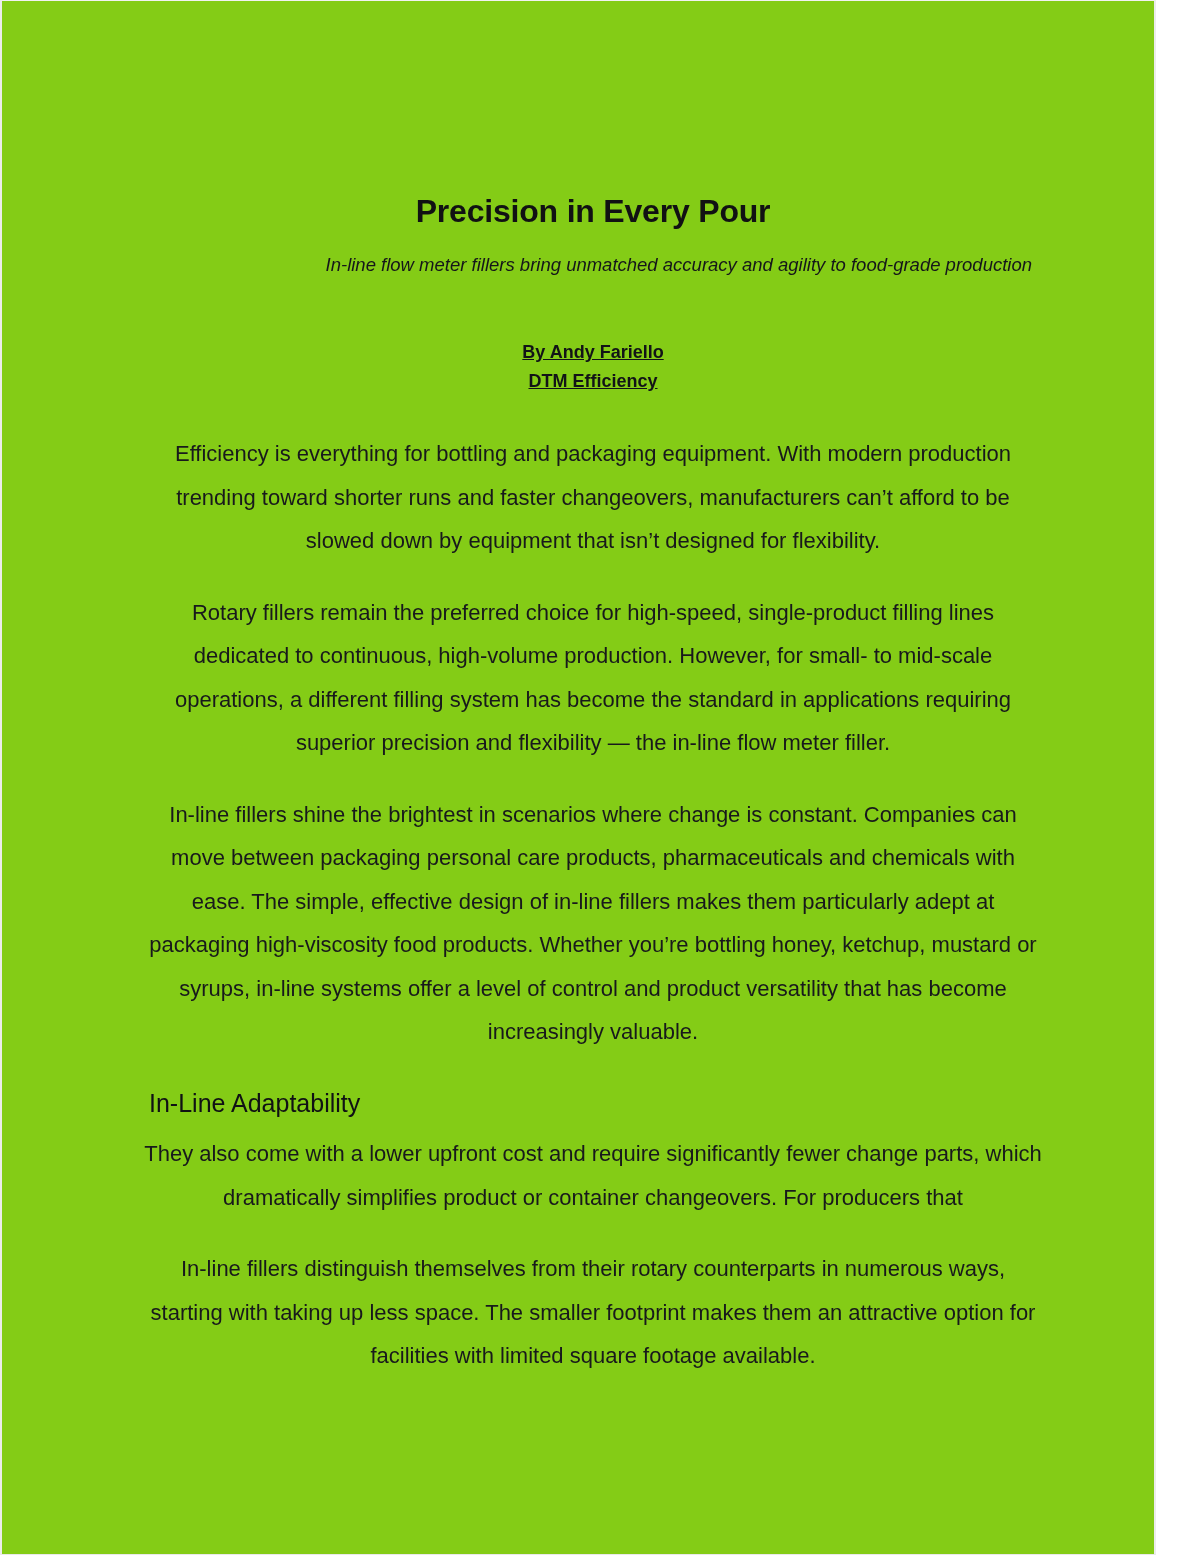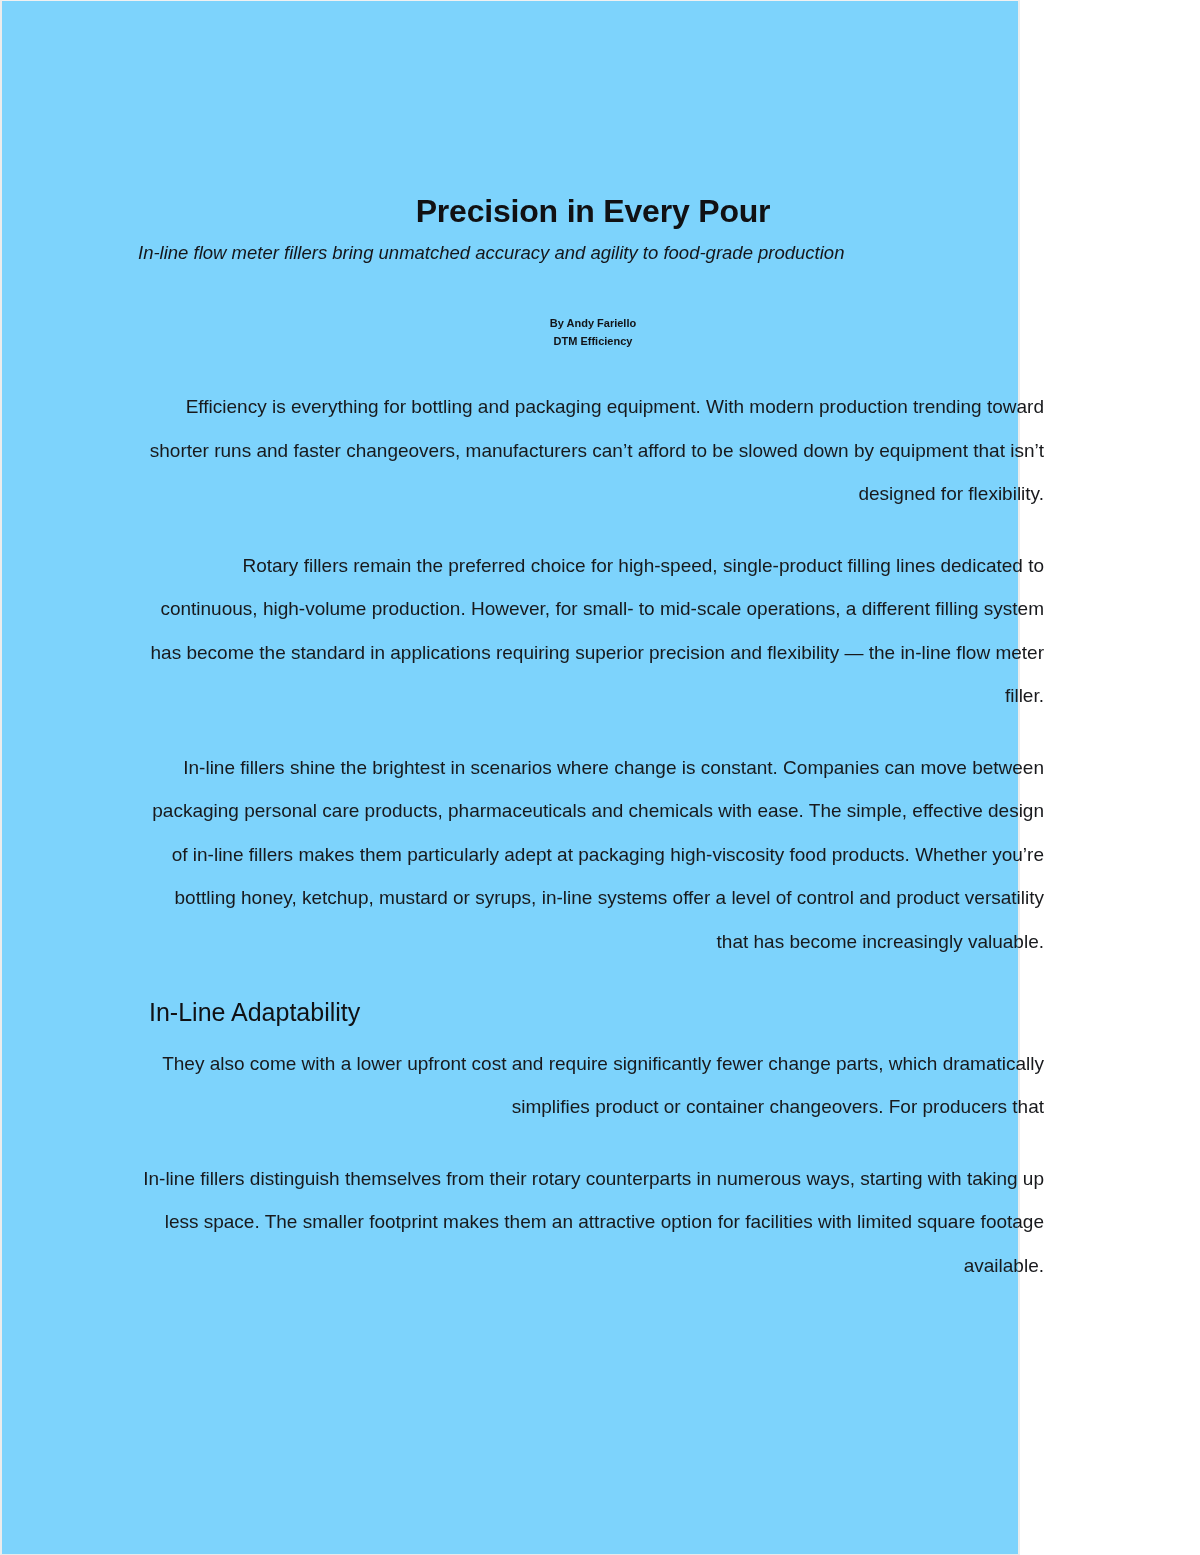--- a/index.html
+++ b/index.html
@@ -13,23 +13,23 @@
     background: #ffffff;
     font-family: "Liberation Sans", "DejaVu Sans", sans-serif;
     -webkit-font-smoothing: antialiased;
     overflow: hidden;
   }
 
   
   .page-sheet {
     position: relative;
     box-sizing: border-box;
-    width: 1020px;
+    width: 1156px;
     height: 1555px;
-    background: #7dd3fc;
+    background: #84cc16;
     border-left: 2px solid #ececec;
     border-right: 2px solid #ececec;
     border-top: 1px solid #f1f1f1;
     border-bottom: 1px solid #e9e9e9;
     padding: 0;
   }
 
   .page-inner {
     position: absolute;
     left: 140px;
@@ -43,57 +43,58 @@
     padding-top: 192px;
     text-align: center;
     font-size: 32px;
     font-weight: 700;
     letter-spacing: -0.2px;
     line-height: 1.18;
     color: #111113;
   }
 
   .doc-subtitle {
-    margin: 0;
+    margin: 12px;
     padding-top: 10px;
-    text-align: left;
+    text-align: right;
     font-size: 18.5px;
     font-style: italic;
     font-weight: 400;
     line-height: 1.3;
     color: #15161a;
     white-space: nowrap;
     margin-left: -4px;
   }
 
   .byline {
     margin: 0;
     padding-top: 49px;
     text-align: center;
-    font-size: 11px;
+    font-size: 18px;
     font-weight: 700;
     line-height: 1.65;
     color: #121317;
+    text-decoration: underline;
   }
   .byline .byline-line {
     display: block;
   }
 
   
   .article-body {
     padding-top: 35px;
   }
 
   .body-paragraph {
     margin: 0 0 28px 0;
-    font-size: 19px;
+    font-size: 22px;
     font-weight: 400;
     line-height: 43.5px;
     color: #18191c;
-    text-align: right;
+    text-align: center;
   }
   .body-paragraph:last-child {
     margin-bottom: 0;
   }
 
   .section-heading {
     margin: 7px;
     font-size: 25px;
     font-weight: 400;
     line-height: 43.5px;

